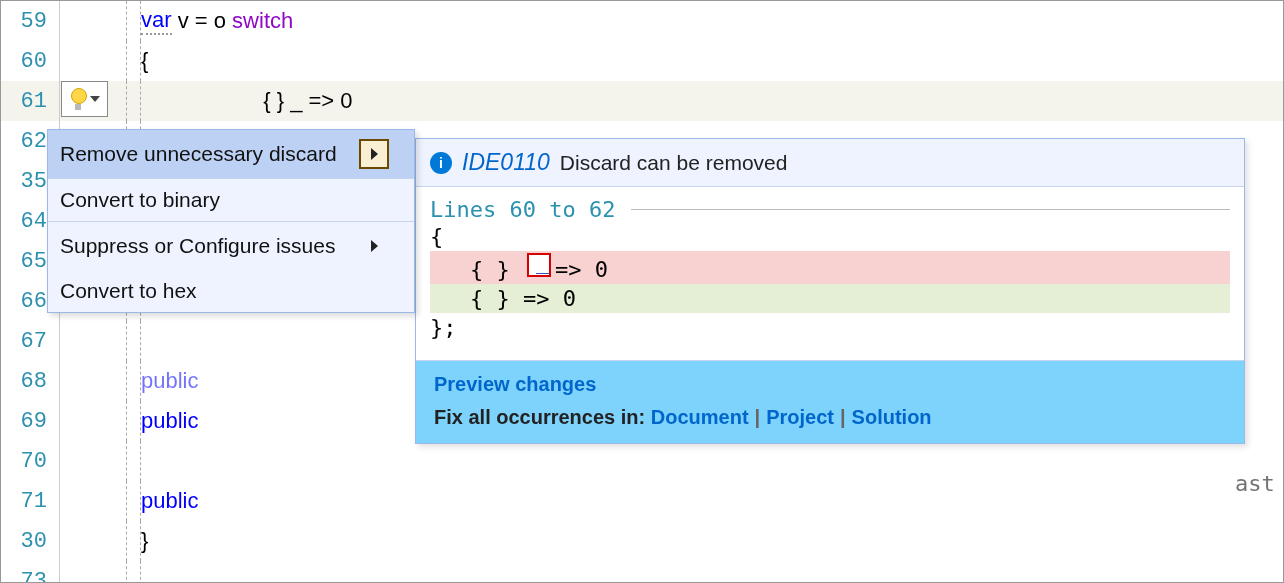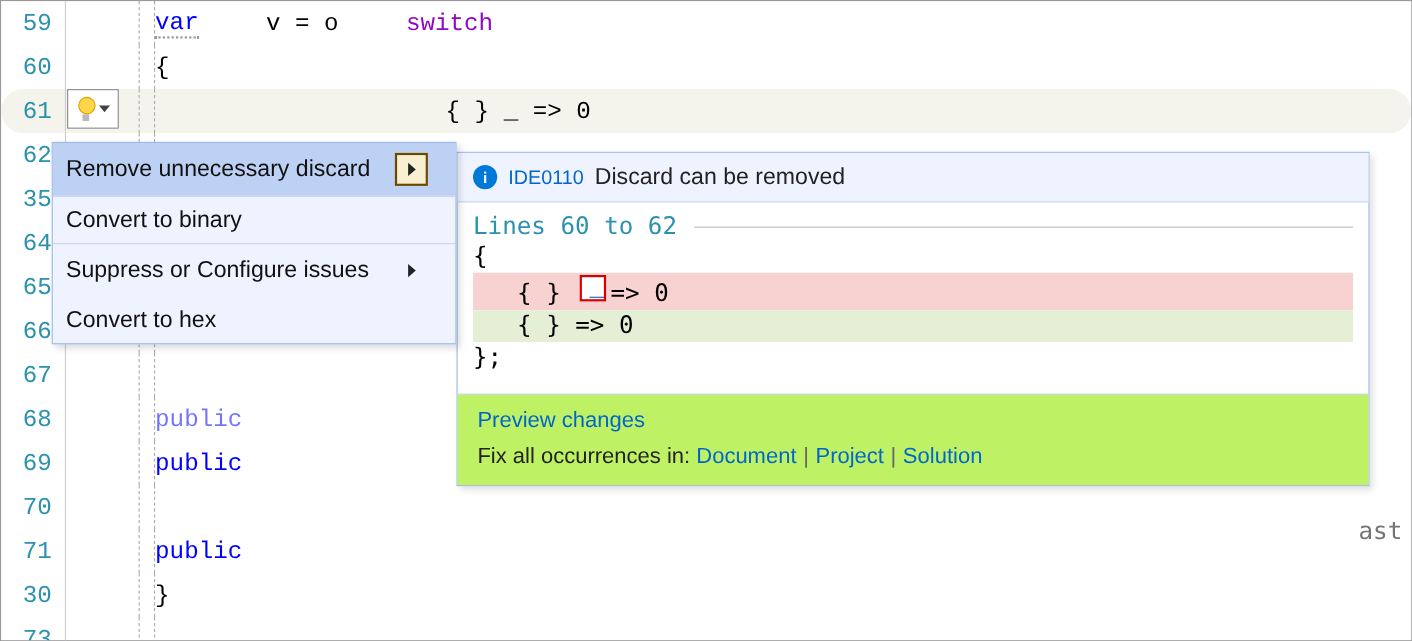--- a/index.html
+++ b/index.html
@@ -37,35 +37,34 @@
     flex-shrink: 0;
   }
   .gutter .indent-line-a,
   .gutter .indent-line-b {
     position: absolute; top:0; bottom:0; width:0;
     border-left: 1px dashed #aaa;
   }
   .gutter .indent-line-a { left: 66px; }
   .gutter .indent-line-b { left: 80px; }
   .code {
-    font-family: Liberation Mono, monospace;
+    font-family: Liberation Sans, sans-serif;
     font-size: 22px;
     display: flex;
     align-items: center;
     white-space: pre;
     padding-left: 0;
     flex: 1;
-    gap: 48px;
   }
   .kw-var { color: #0000ff; border-bottom: 2px dotted #999;}
   .kw-switch { color: #8f08c4; }
   .kw-pub { color: #0000ff; }
   .kw-pub-gray { color: #0000ff; opacity: 0.55; }
   .brace { color: #000; }
-  .line.current { background: #f5f4ec; border-radius: 20px; }
+  .line.current { background: #f5f4ec; }
   .right-chunk {
     position:absolute; left:1234px; top:470px;
     font-family: Consolas, monospace; font-size:22px; color:#737373;
   }
 
   
   .lightbulb-box {
     position:absolute;
     left:60px; top:80px;
     width:47px; height:36px;
@@ -160,21 +159,21 @@
     align-items:center;
     gap:10px;
     border-bottom: 1px solid #c6d4ee;
   }
   .info-icon {
     width:22px;height:22px;border-radius:50%;
     background:#0078d7;color:#fff;
     display:flex;align-items:center;justify-content:center;
     font-weight:bold;font-size:14px;font-family:Arial,sans-serif;
   }
-  .preview .diag-id { color:#0066cc; font-size:18px;}
+  .preview .diag-id { color:#0066cc; font-size:23px;font-style:italic;}
   .preview .diag-msg { color:#222; font-size:21px;}
   .preview .body { padding: 10px 14px 18px 14px; font-family: Consolas, monospace; font-size:22px;}
   .preview .lines-label {
     color:#2b91af;
     display:flex; align-items:center; gap:16px;
   }
   .preview .lines-label .rule {
     flex:1; border-top:1px solid #bbb;
   }
   .diff-line { padding: 2px 0 2px 40px; }
@@ -185,23 +184,24 @@
     border:2px solid #d60000; background:#fff;
     text-align:center; line-height:18px; color:#0033aa;
     margin: 0 4px;
     position:relative;
   }
   .diff-removed .discard-box::after{
     content:"_"; position:absolute; left:7px; top:-2px;
   }
   .preview .footer {
     border-top:1px solid #c6d4ee;
-    background:#bef264;
+    background:#7dd3fc;
     padding:12px 18px 14px 18px;
     font-size:20px;
+    font-weight:bold;
   }
   .preview .footer .preview-link { color:#0066cc; cursor:pointer; display:inline-block; margin-bottom:10px;}
   .preview .footer .fixrow { color:#222; }
   .preview .footer .fixrow .scope { color:#0066cc; cursor:pointer; }
   .preview .footer .fixrow .sepbar { color:#666; padding:0 6px;}
 </style>
 </head>
 <body>
 
 <div class="editor">

